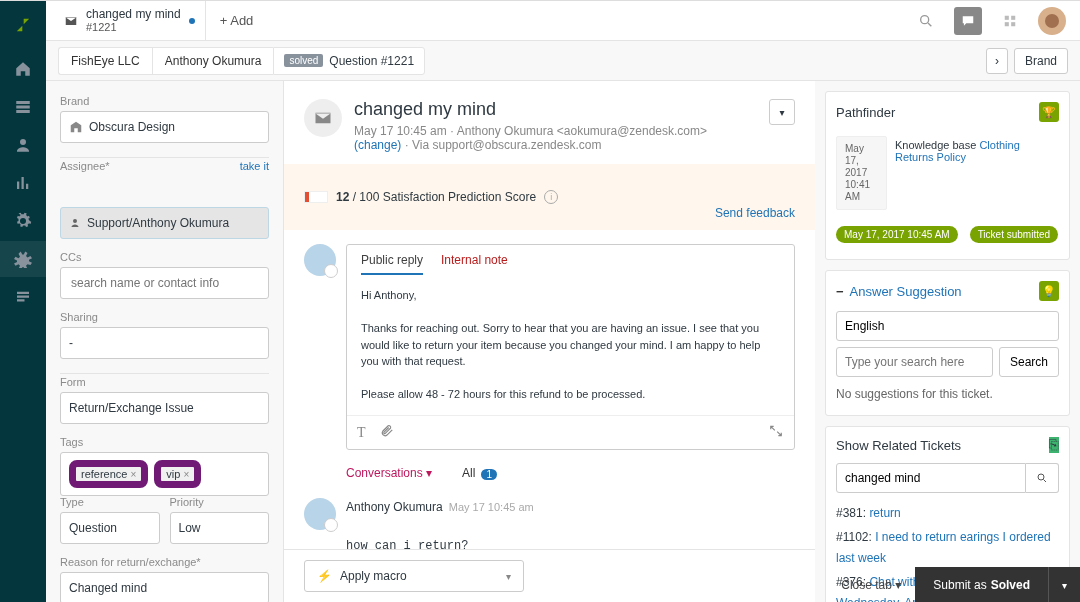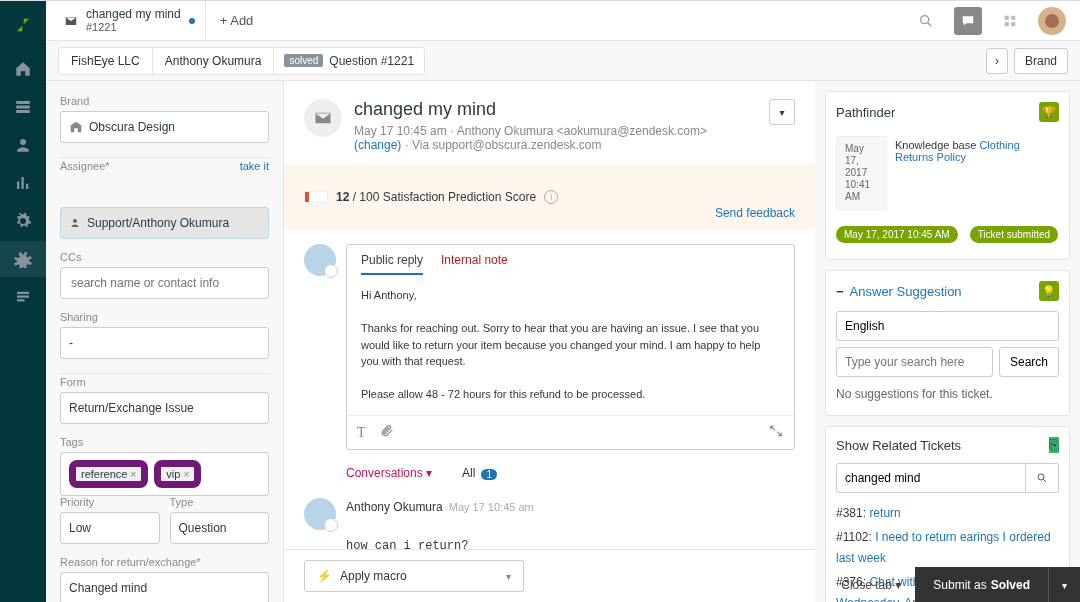--- a/index.html
+++ b/index.html
@@ -272,29 +272,29 @@
                 <span>reference</span>
                 <span class="x">×</span>
               </span>
             <span class="tag-chip">
                 <span>vip</span>
                 <span class="x">×</span>
               </span>
           </div>
           <div class="two">
             <div>
+              <div class="field-label">Type</div>
+              <div class="field">
+                  <span>Question</span>
+                </div>
+            </div>
+            <div>
               <div class="field-label">Priority</div>
               <div class="field">
                   <span>Low</span>
-                </div>
-            </div>
-            <div>
-              <div class="field-label">Type</div>
-              <div class="field">
-                  <span>Question</span>
                 </div>
             </div>
           </div>
           <div class="field-label">Reason for return/exchange*</div>
           <div class="field">
               <span>Changed mind</span>
             </div>
           <div class="field-label">TeamViewer ID</div>
           <div class="field">
               <input style="">

